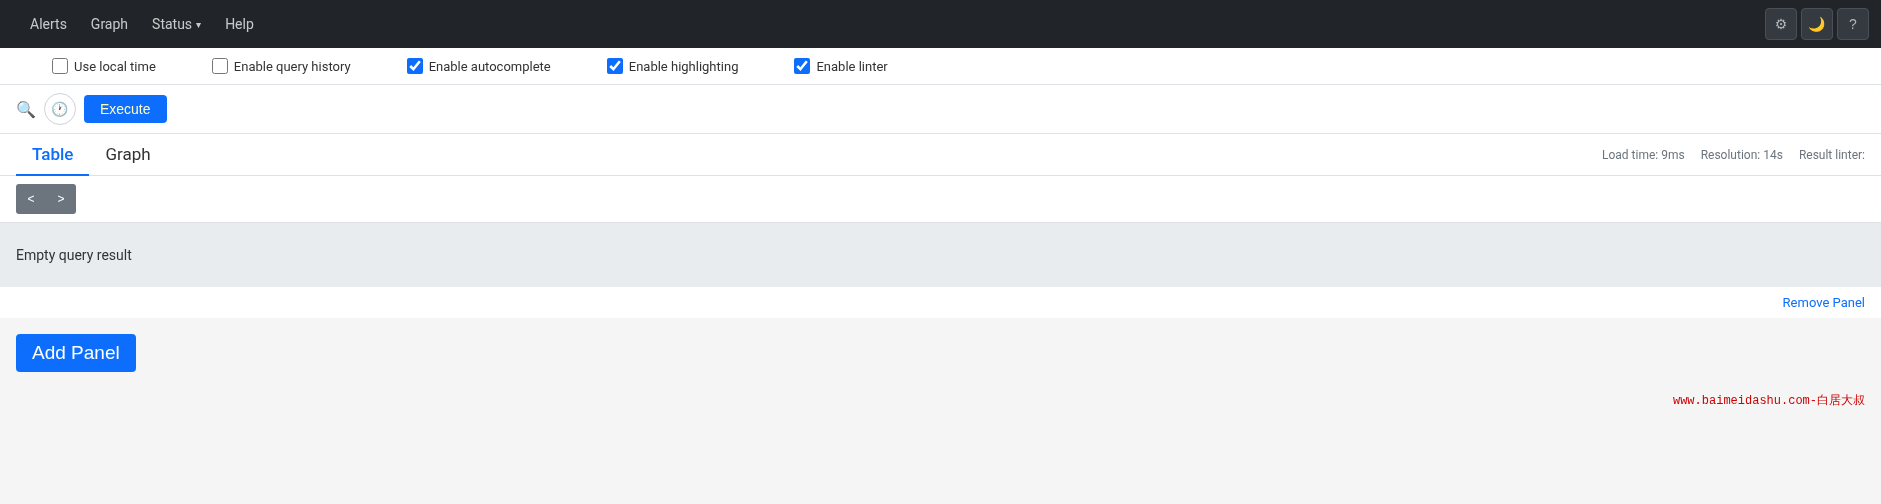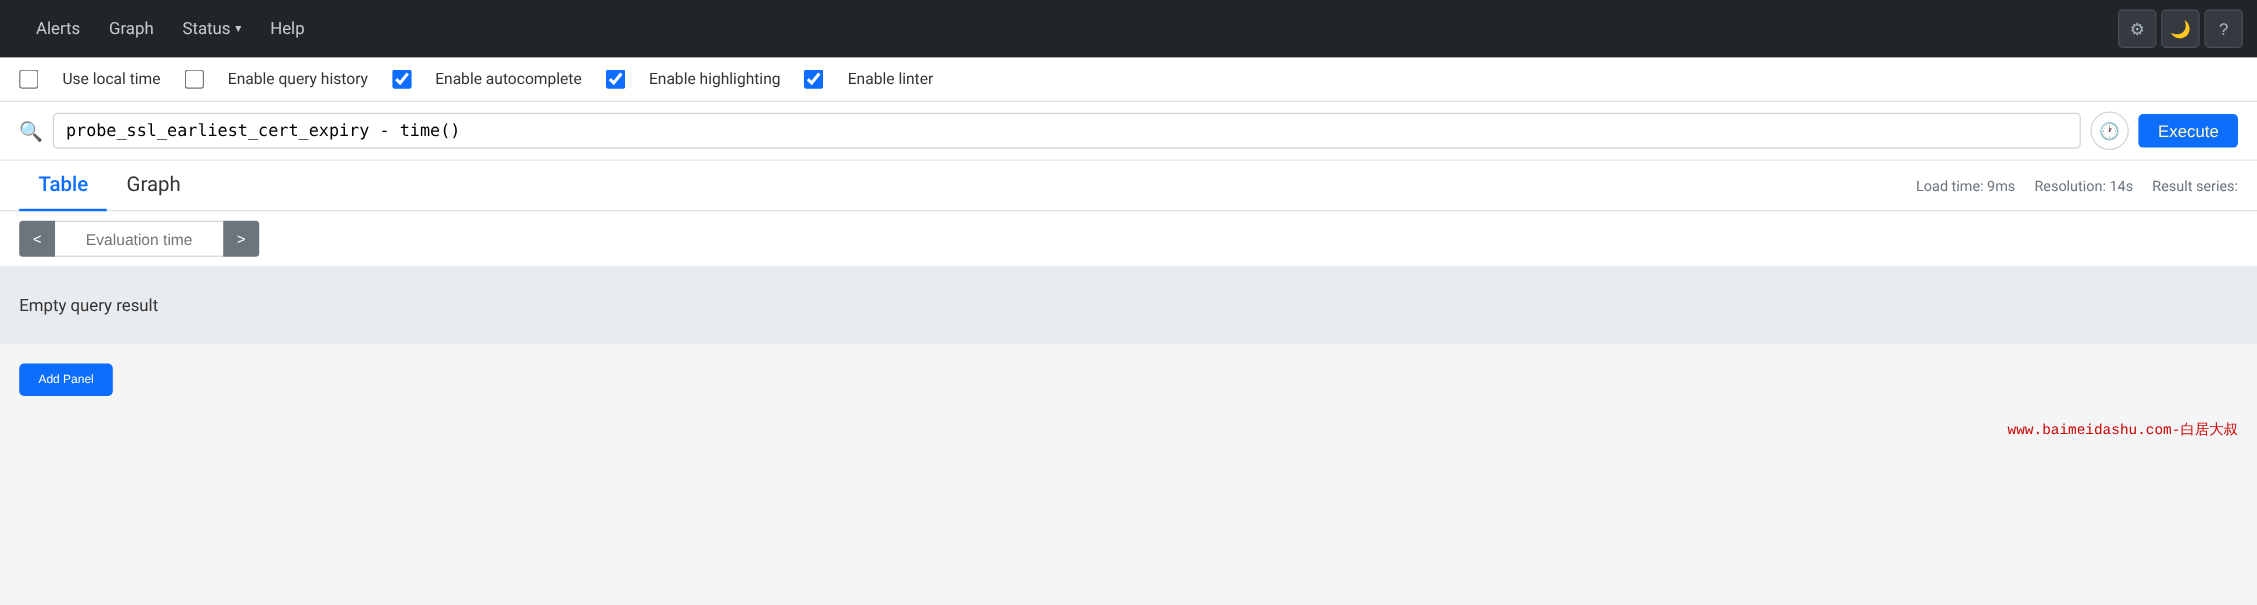--- a/index.html
+++ b/index.html
@@ -76,24 +76,25 @@
       background: #fff;
       border-bottom: 1px solid #dee2e6;
       padding: 10px 16px;
       display: flex;
       align-items: center;
       gap: 20px;
     }
     .option-item {
       display: flex;
       align-items: center;
-      gap: 20px;
+      gap: 6px;
       font-size: 13px;
       color: #333;
       cursor: pointer;
+      margin-left: 36px;
     }
     .option-item input[type="checkbox"] {
       width: 16px;
       height: 16px;
       cursor: pointer;
       accent-color: #0d6efd;
     }
 
     
     .query-bar {
@@ -243,21 +244,21 @@
     .add-panel-bar {
       padding: 16px;
       background: #f5f5f5;
     }
     .add-panel-btn {
       background: #0d6efd;
       color: #fff;
       border: none;
       border-radius: 4px;
       padding: 8px 16px;
-      font-size: 10px;
+      font-size: 19px;
       cursor: pointer;
     }
 
     
     .watermark {
       text-align: right;
       padding: 4px 16px;
       font-size: 12px;
       color: #cc0000;
       background: #f5f5f5;
@@ -313,51 +314,52 @@
     <span>Enable highlighting</span>
   </label>
   <label class="option-item">
     <input type="checkbox" checked="" style="">
     <span>Enable linter</span>
   </label>
 </div>
 
 <div class="query-bar">
   <span class="query-search-icon">🔍</span>
-  <input class="query-input" type="text" value="probe_ssl_earliest_cert_expiry - time()" style="">
   <button class="query-time-btn">
     <span>🕐</span>
   </button>
   <button class="execute-btn">Execute</button>
 </div>
 
 <div class="panel">
 
   <div class="panel-tabs-bar">
     <div class="panel-tabs">
       <div class="panel-tab active">Table</div>
       <div class="panel-tab">Graph</div>
     </div>
     <div class="panel-meta">
       <span>Load time: 9ms</span>
       <span>Resolution: 14s</span>
-      <span>Result series:</span>
+      <span>Result linter:</span>
     </div>
   </div>
 
   <div class="table-panel">
 
     <div class="eval-time-bar">
       <button class="eval-prev-btn">&lt;</button>
-      <input class="eval-time-input" type="text" placeholder="Evaluation time" style="">
       <button class="eval-next-btn">&gt;</button>
     </div>
 
     <div class="empty-result">Empty query result</div>
   </div>
 
+  <div class="remove-panel-bar">
+    <a class="remove-panel-link">Remove Panel</a>
+  </div>
 </div>
 
 <div class="add-panel-bar">
   <button class="add-panel-btn">Add Panel</button>
 </div>
 
 <div class="watermark">www.baimeidashu.com-白居大叔</div>
 
 </body></html>

